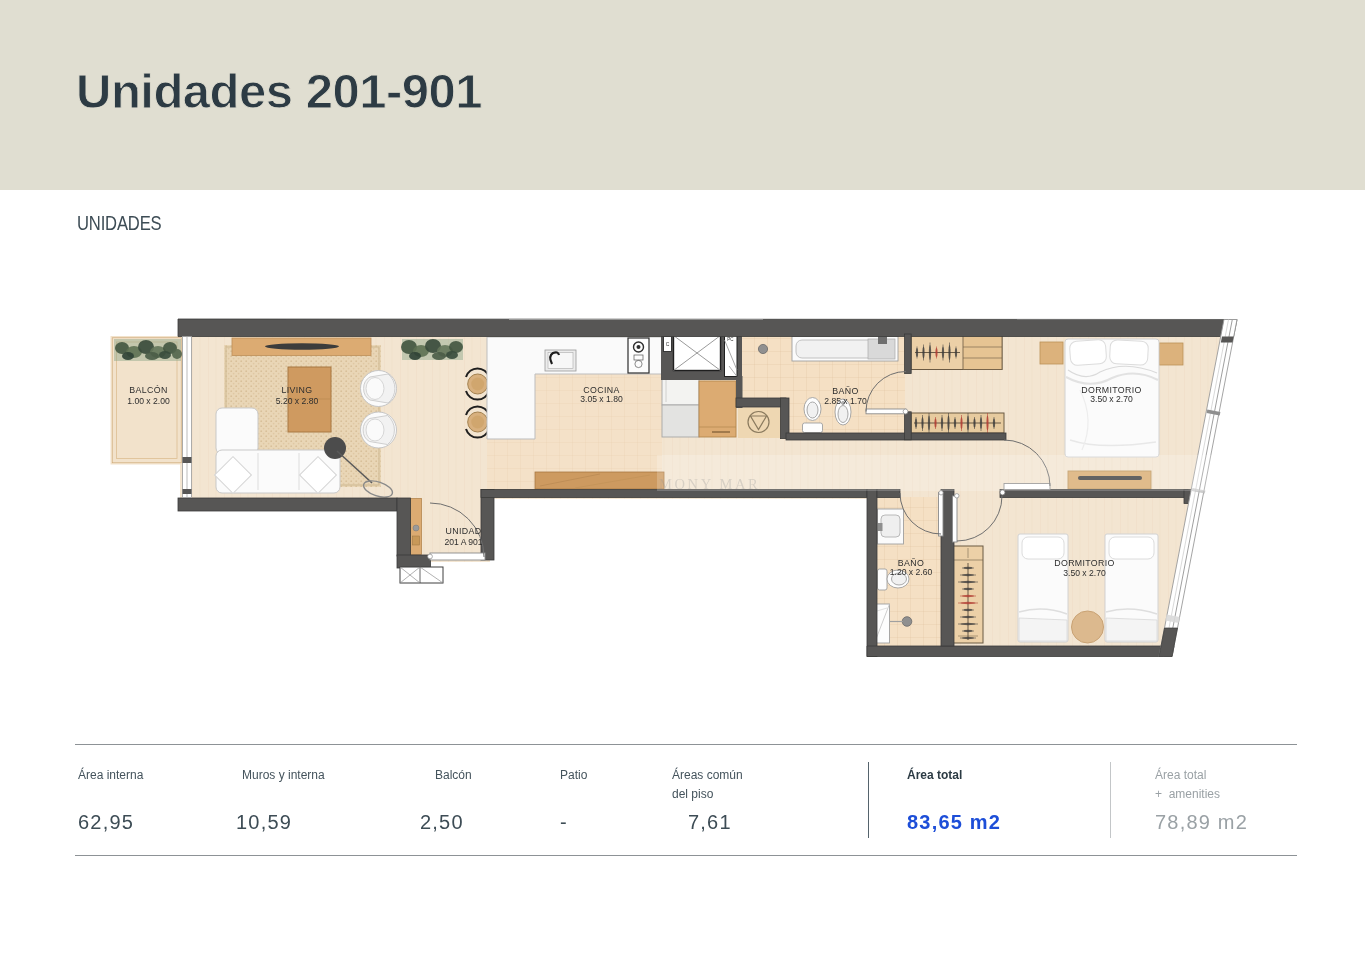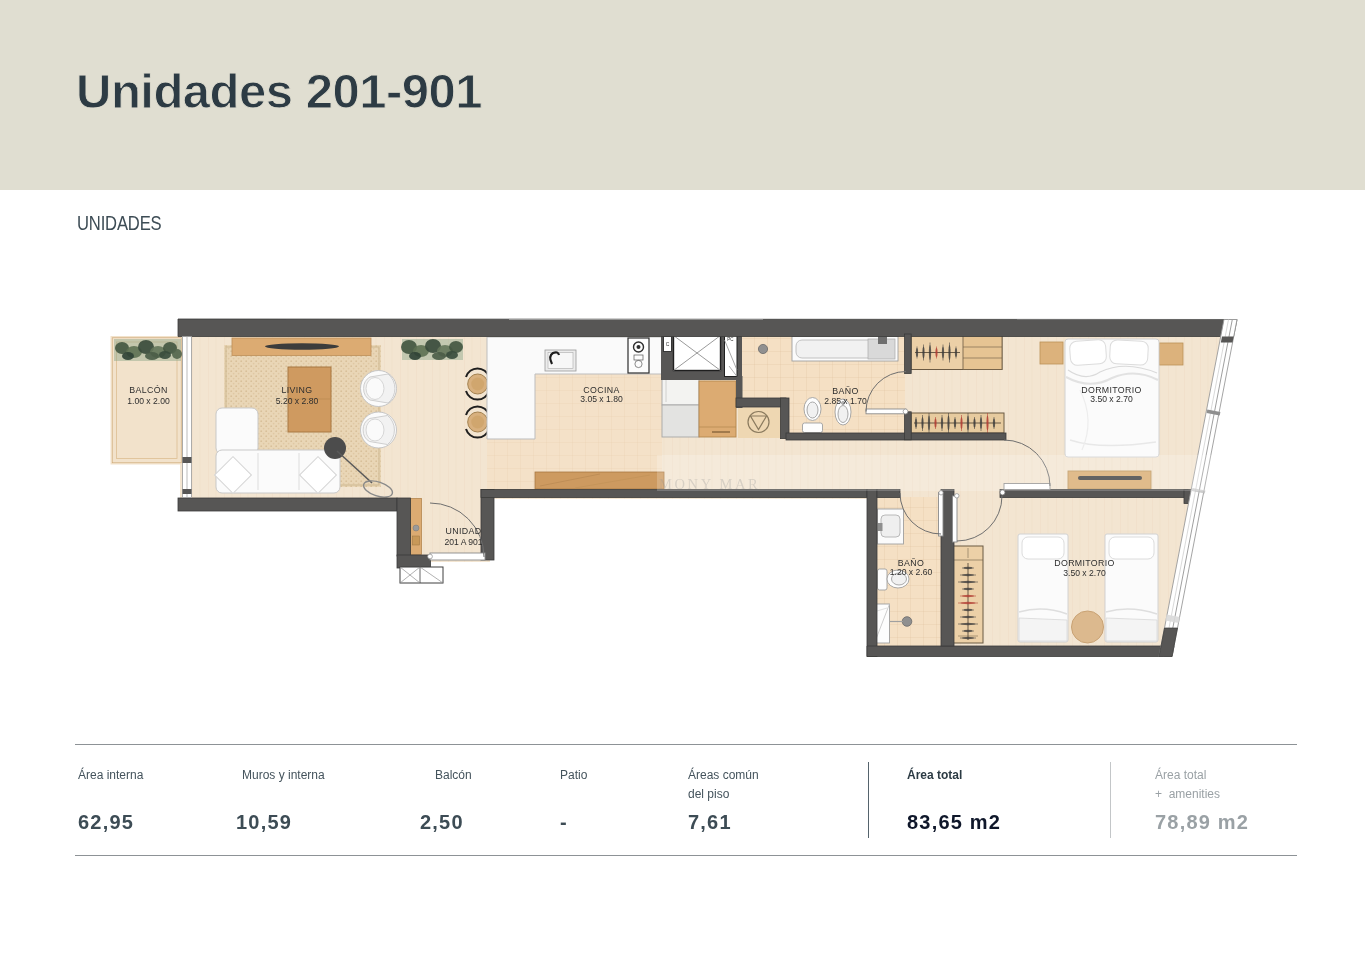--- a/index.html
+++ b/index.html
@@ -4,21 +4,21 @@
 <style>
 html,body{margin:0;padding:0;background:#ffffff;width:1365px;height:965px;overflow:hidden;}
 body{font-family:"Liberation Sans",sans-serif;position:relative;}
 #banner{position:absolute;left:0;top:0;width:1365px;height:190px;background:#e0ded1;}
 #title{position:absolute;left:76px;top:63px;font-size:49px;font-weight:700;color:#2d3b44;letter-spacing:-0.5px;-webkit-text-stroke:0.9px #e0ded1;}
 #unidades{position:absolute;left:77px;top:212px;font-size:20px;color:#3d4c55;letter-spacing:-0.2px;transform:scaleX(0.83);transform-origin:0 0;}
 #plan{position:absolute;left:0;top:0;}
 .hline{position:absolute;left:75px;width:1222px;height:1px;background:#8d9296;}
 .vline{position:absolute;width:1px;top:762px;height:76px;}
 .hdr{position:absolute;top:766px;font-size:12px;line-height:19px;color:#44535c;}
-.val{position:absolute;top:811px;font-size:20px;letter-spacing:1.2px;color:#3d4c55;font-weight:bold;}
+.val{position:absolute;top:811px;font-size:20px;letter-spacing:1.2px;color:#3d4c55;}
 .gray{color:#9aa1a5;}
 </style>
 </head>
 <body>
 
 <div id="banner"></div>
 
 <div id="title">Unidades 201-901</div>
 
 <div id="unidades">UNIDADES</div>
@@ -453,20 +453,20 @@
 
 <div class="hdr" style="left:242px">Muros y interna</div>
 <div class="val" style="left:236px">10,59</div>
 
 <div class="hdr" style="left:435px">Balcón</div>
 <div class="val" style="left:420px">2,50</div>
 
 <div class="hdr" style="left:560px">Patio</div>
 <div class="val" style="left:560px">-</div>
 
-<div class="hdr" style="left:688px">Áreas común<br>del piso</div>
+<div class="hdr" style="left:672px">Áreas común<br>del piso</div>
 <div class="val" style="left:688px">7,61</div>
 
 <div class="hdr" style="left:907px;font-weight:bold;color:#2b3a43">Área total</div>
-<div class="val" style="left:907px;font-weight:bold;color:#0f172a">83,65 m2</div>
+<div class="val" style="left:907px;font-weight:bold;color:#1d4ed8">83,65 m2</div>
 
 <div class="hdr gray" style="left:1155px">Área total<br>+&nbsp;&nbsp;amenities</div>
 <div class="val gray" style="left:1155px">78,89 m2</div>
 
 </body></html>

